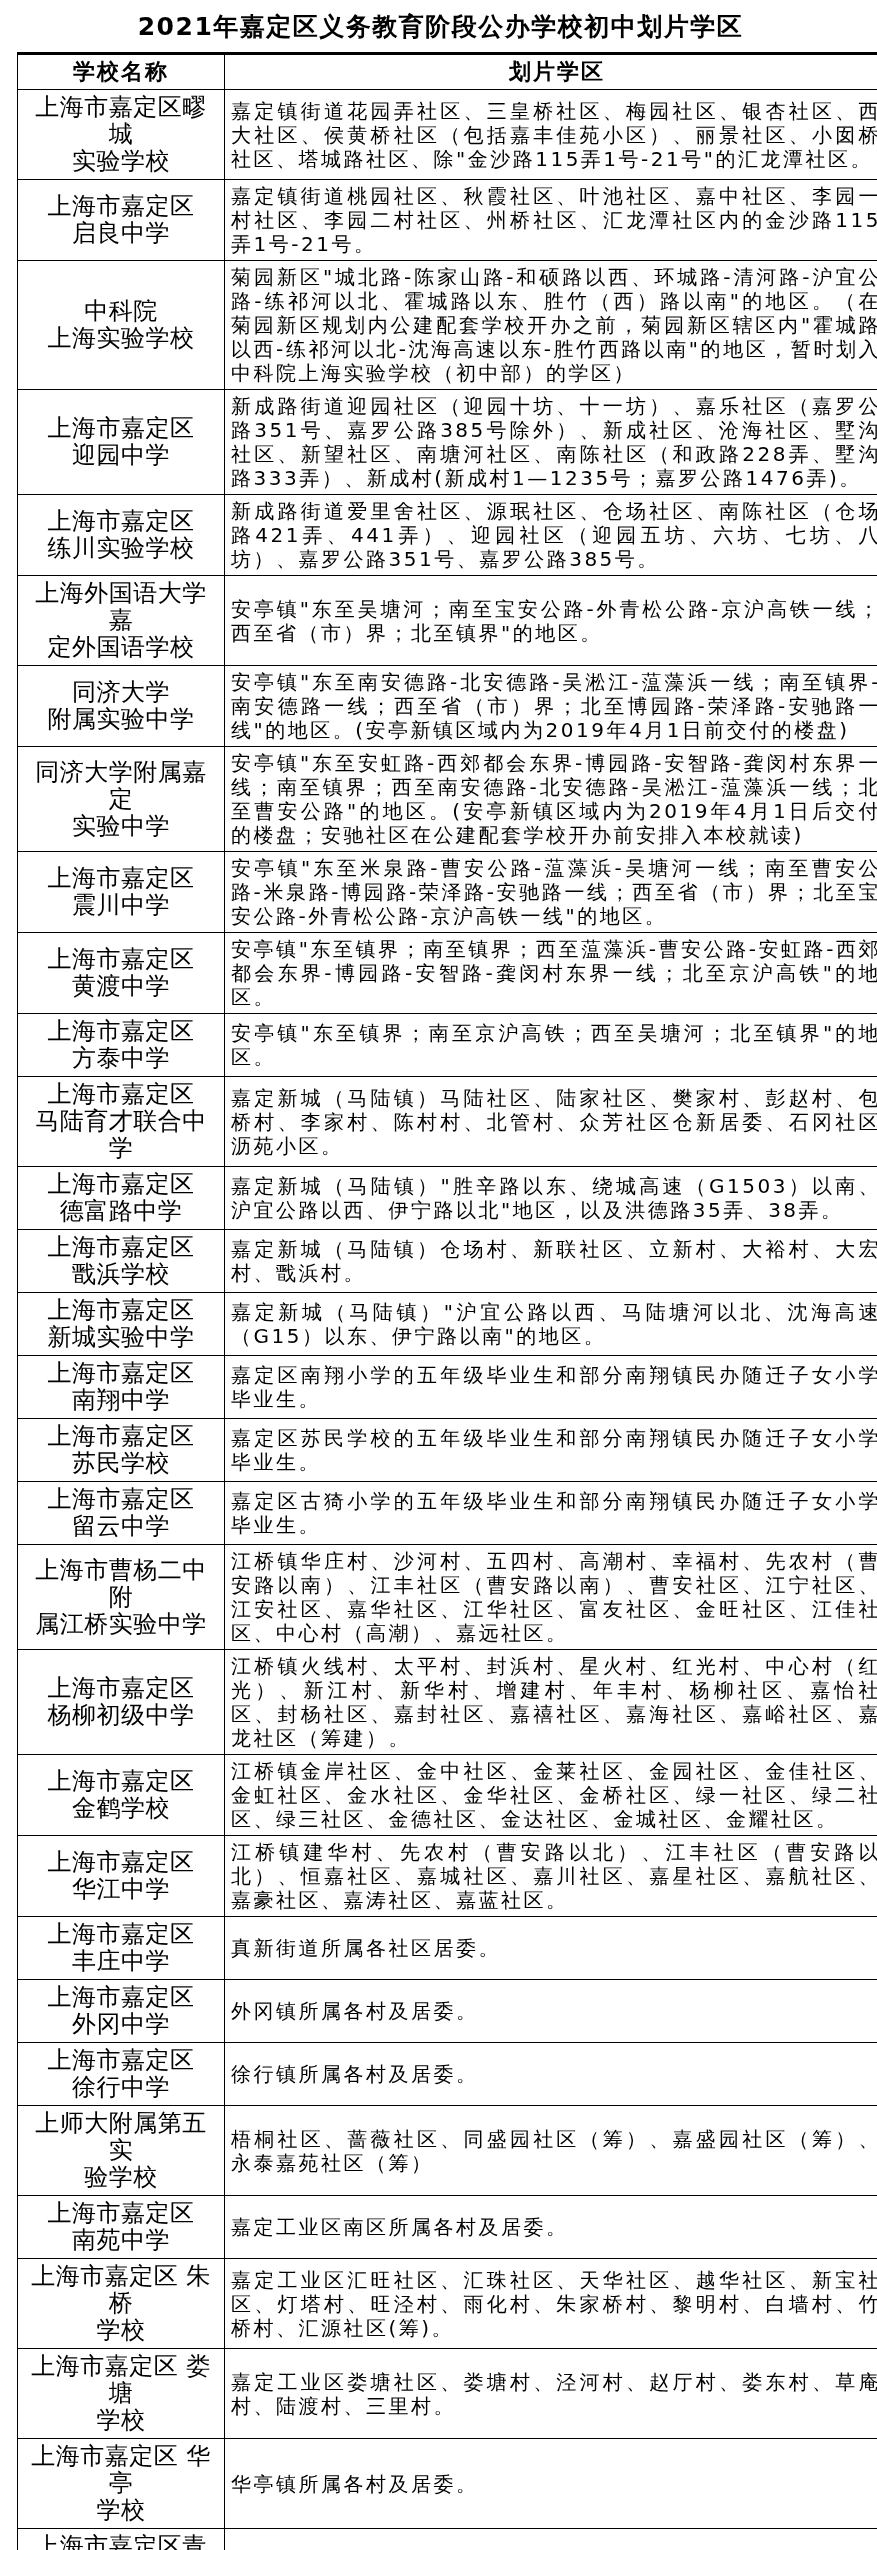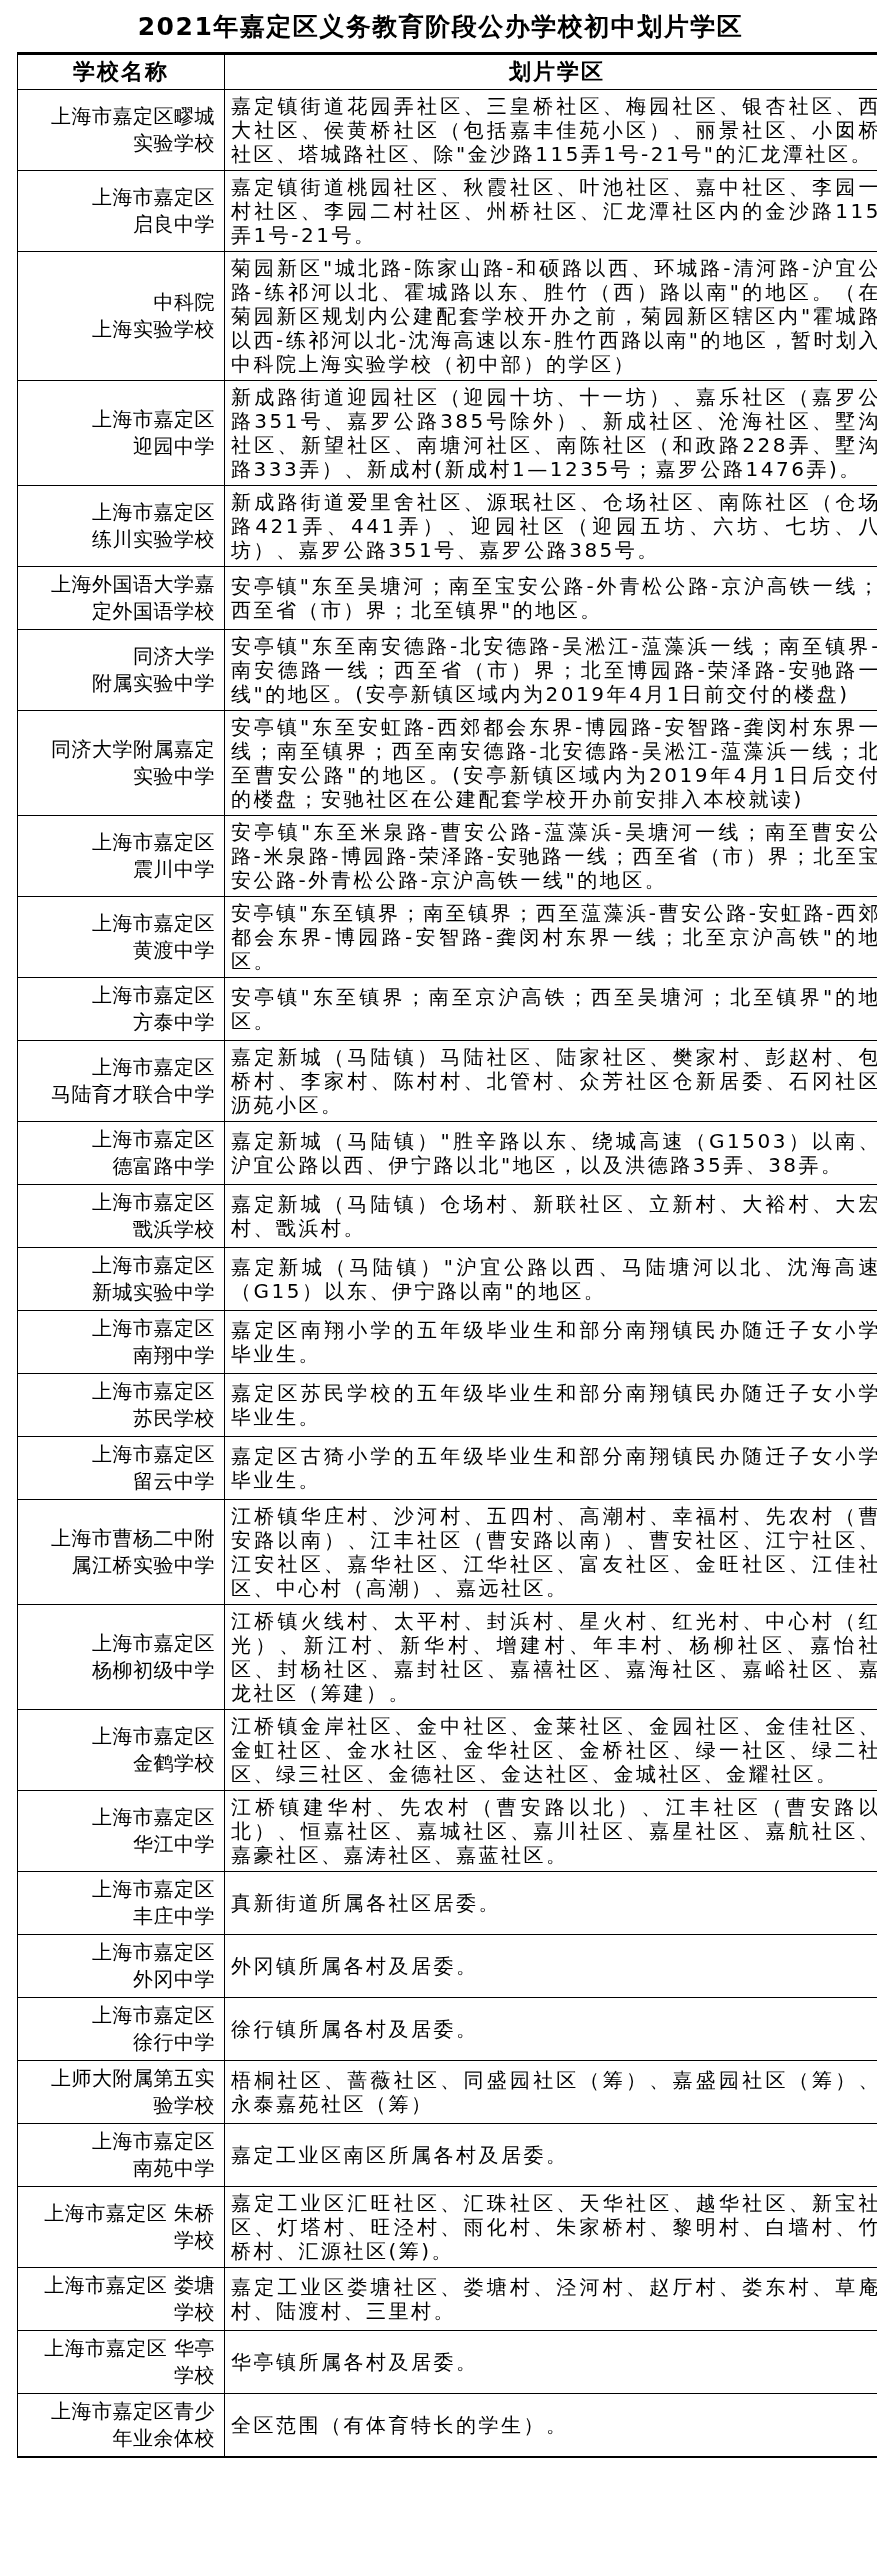--- a/index.html
+++ b/index.html
@@ -32,22 +32,22 @@
   th,td{border:1px solid #000;vertical-align:middle;}
   th.head-cell{
     font-size:22px;
     font-weight:bold;
     text-align:center;
     padding:4px 2px;
     letter-spacing:2px;
     line-height:26px;
   }
   td.school-cell{
-    text-align:right;
-    font-size:20px;
+    text-align:center;
+    font-size:24px;
     line-height:27px;
     padding:4px 9px;
     white-space:pre-line;
     letter-spacing:0.5px;
   }
   td.district-cell{
     font-size:20px;
     line-height:24px;
     padding:4px 8px 4px 6px;
     text-align:justify;

